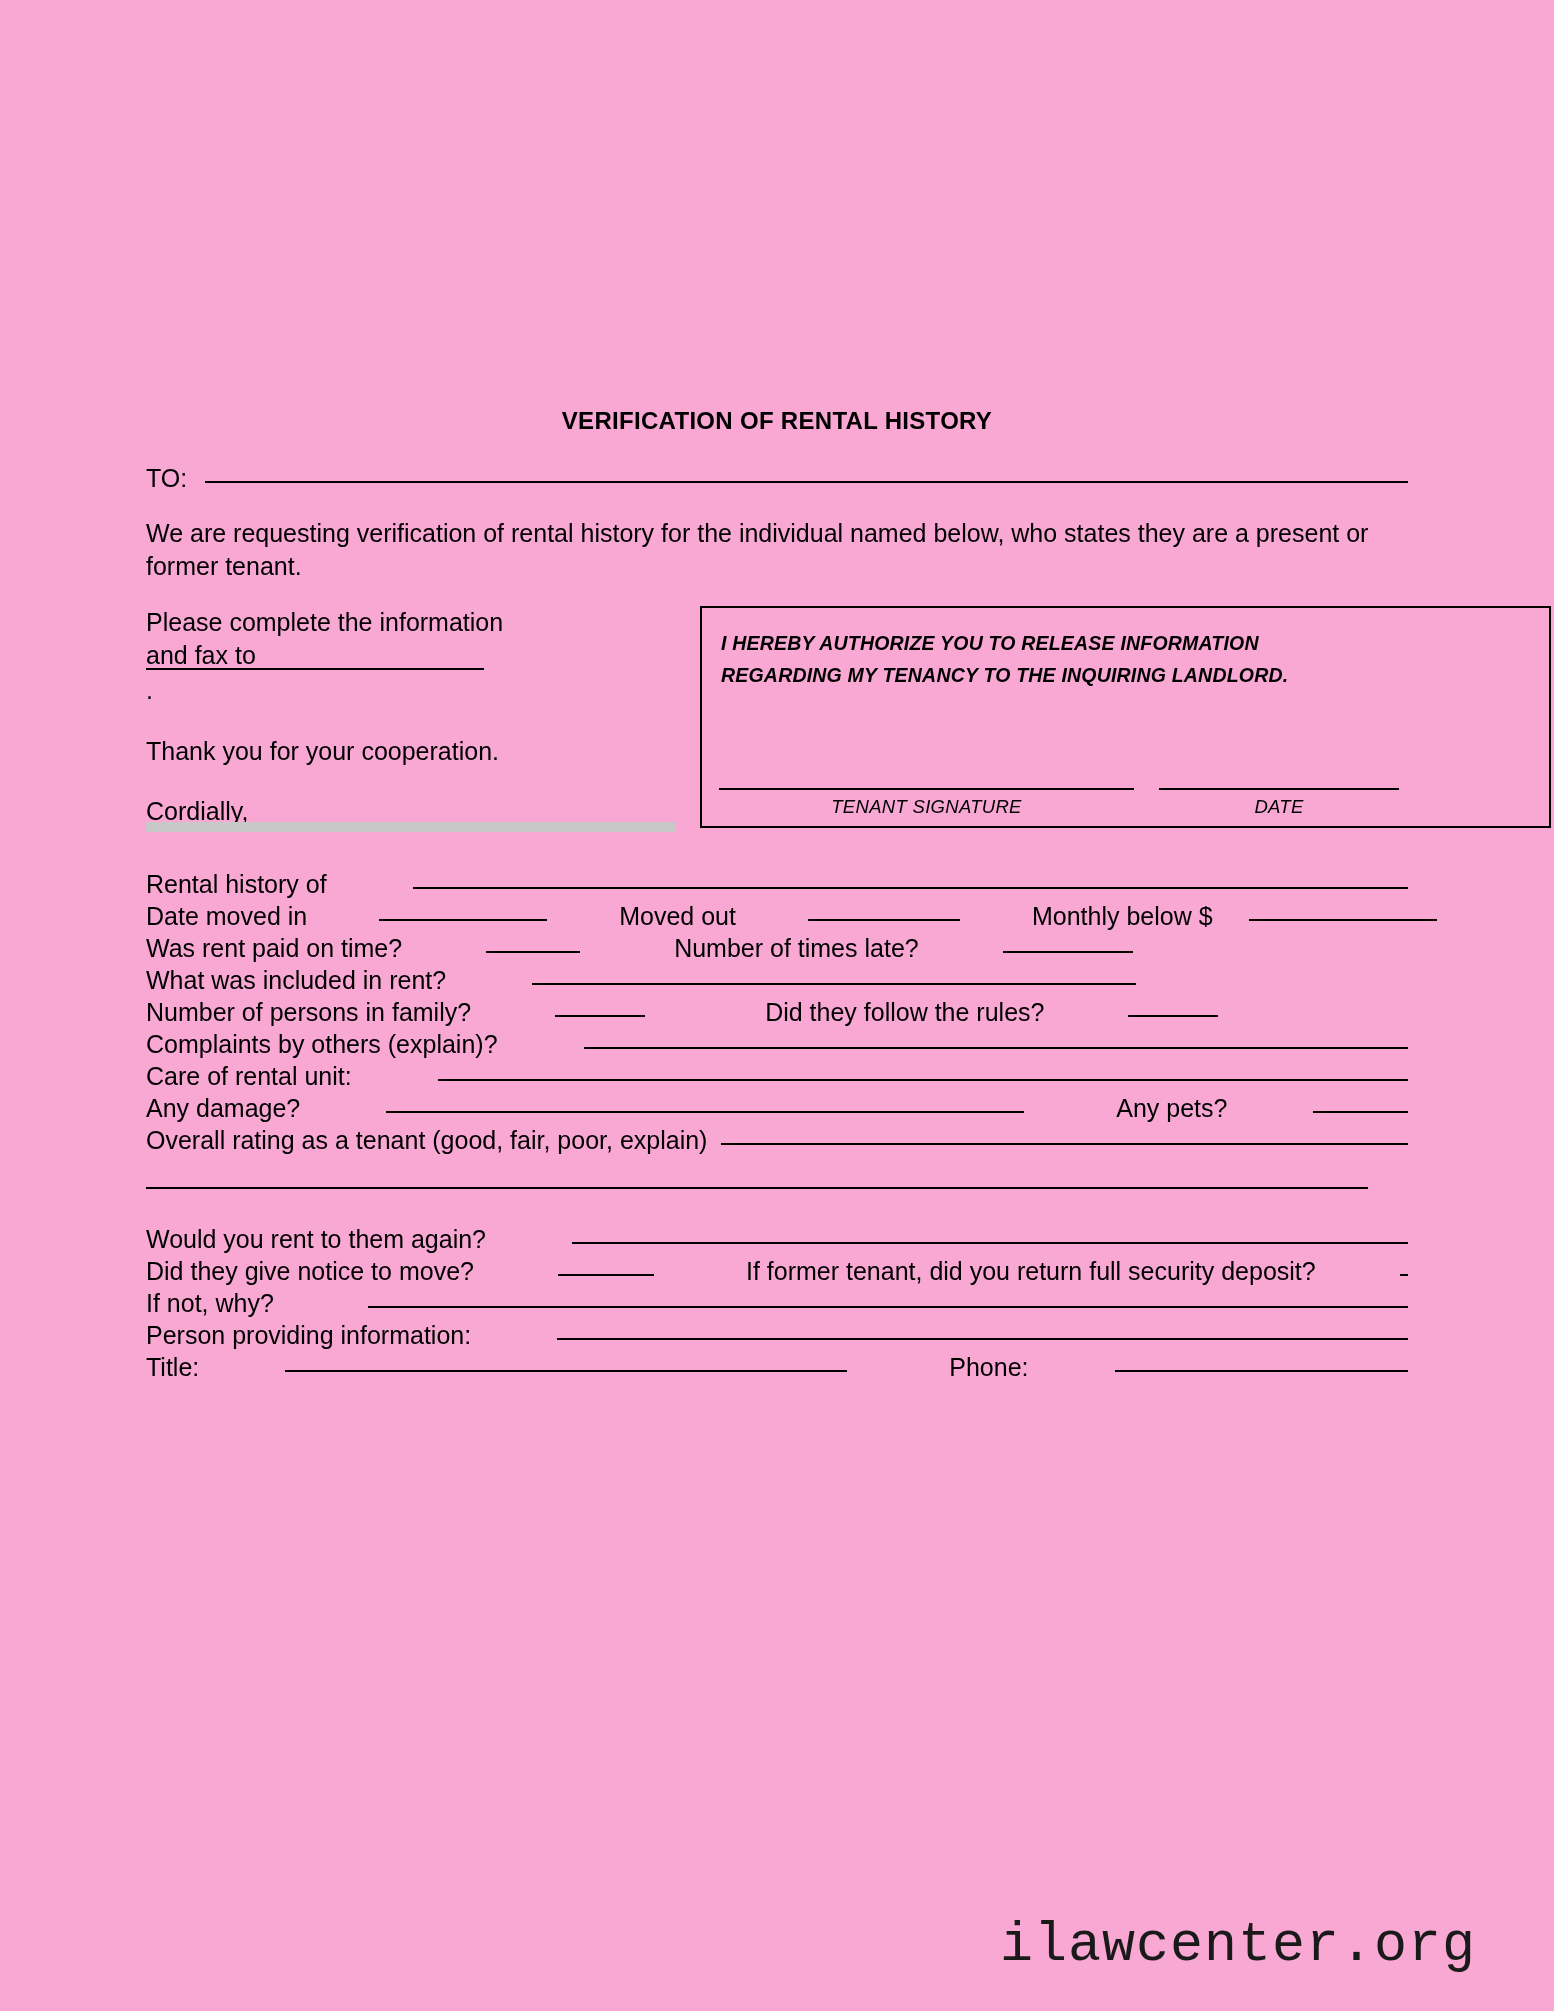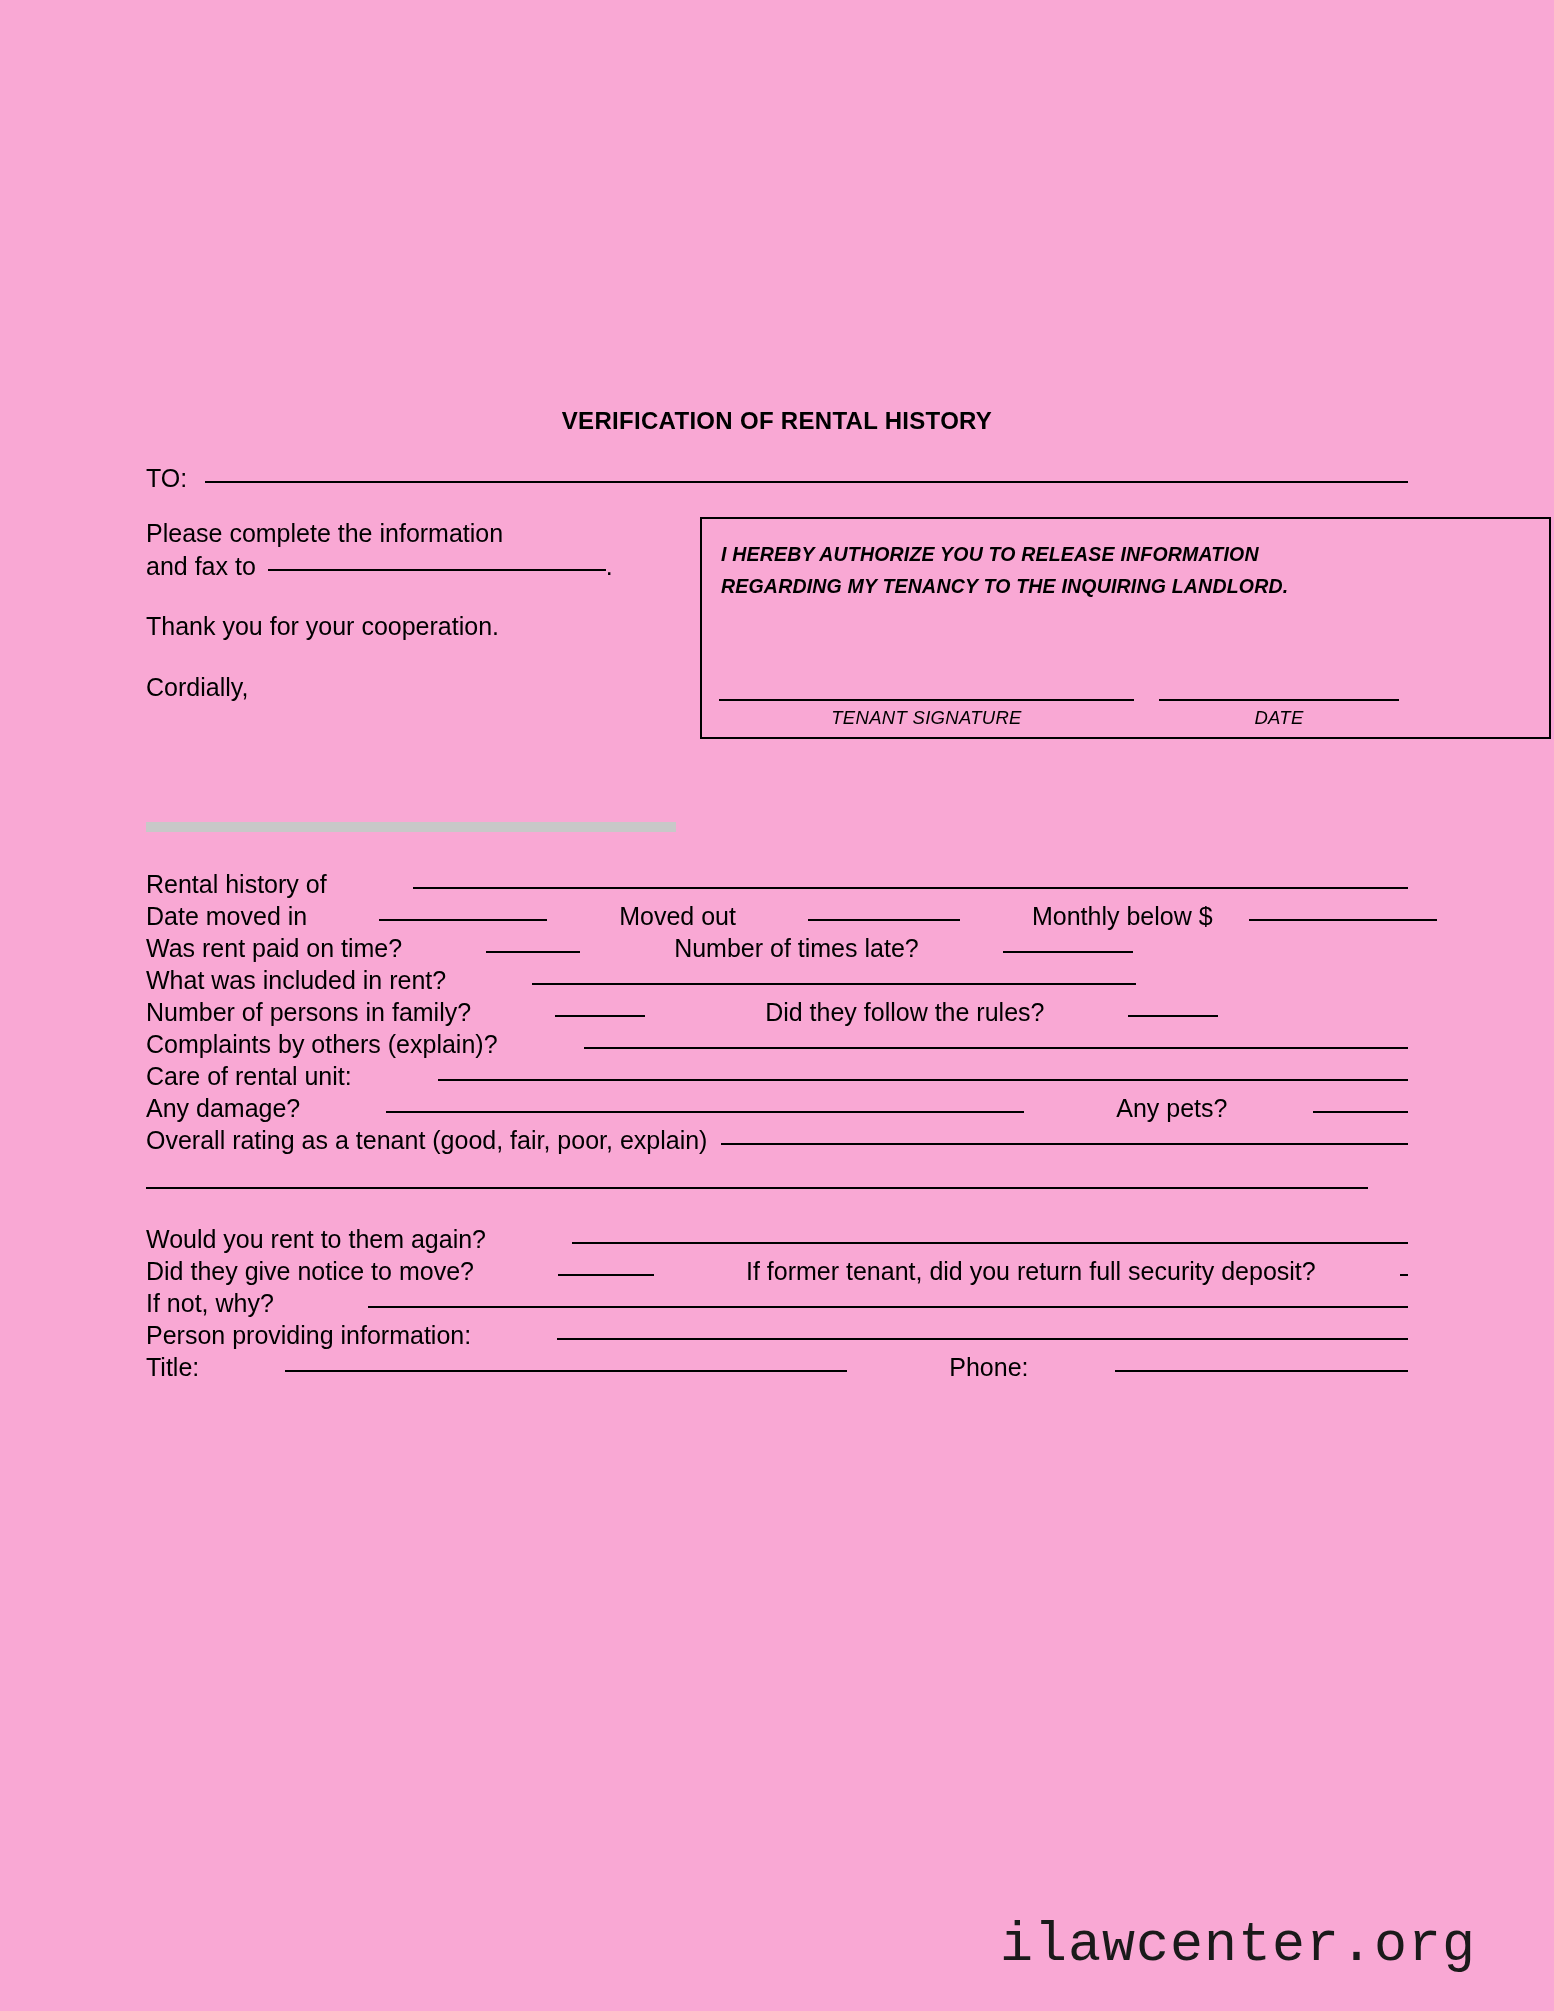--- a/index.html
+++ b/index.html
@@ -85,20 +85,21 @@
     font-size: 25px;
     line-height: 1.30;
   }
   .col-left .blk { margin-bottom: 28px; }
   .col-left .blk.last { margin-bottom: 0; }
 
   .fax-line {
     display: flex;
     align-items: baseline;
     white-space: nowrap;
+    flex-direction: column;
   }
 
   
   .auth-box {
     flex: 0 0 auto;
     margin-left: 9px;
     width: 851px;
     height: 222px;
     border: 2px solid #000;
     box-sizing: border-box;
@@ -187,20 +188,21 @@
   <div class="doc-title">VERIFICATION OF RENTAL HISTORY</div>
 
   <div class="body-area">
 
     <div class="row to-row">
       <span class="lbl">TO:</span>
       <span class="sp" style="width:18px"></span>
       <span class="rule grow"></span>
     </div>
 
+    <div class="intro">We are requesting verification of rental history for the individual named below, who states they are a present or former tenant.</div>
 
     <div class="cols">
 
       <div class="col-left">
 
         <div class="blk">
           <div>Please complete the information</div>
           <div class="fax-line">
             <span class="lbl">and fax to</span>
             <span class="sp" style="width:12px"></span>

